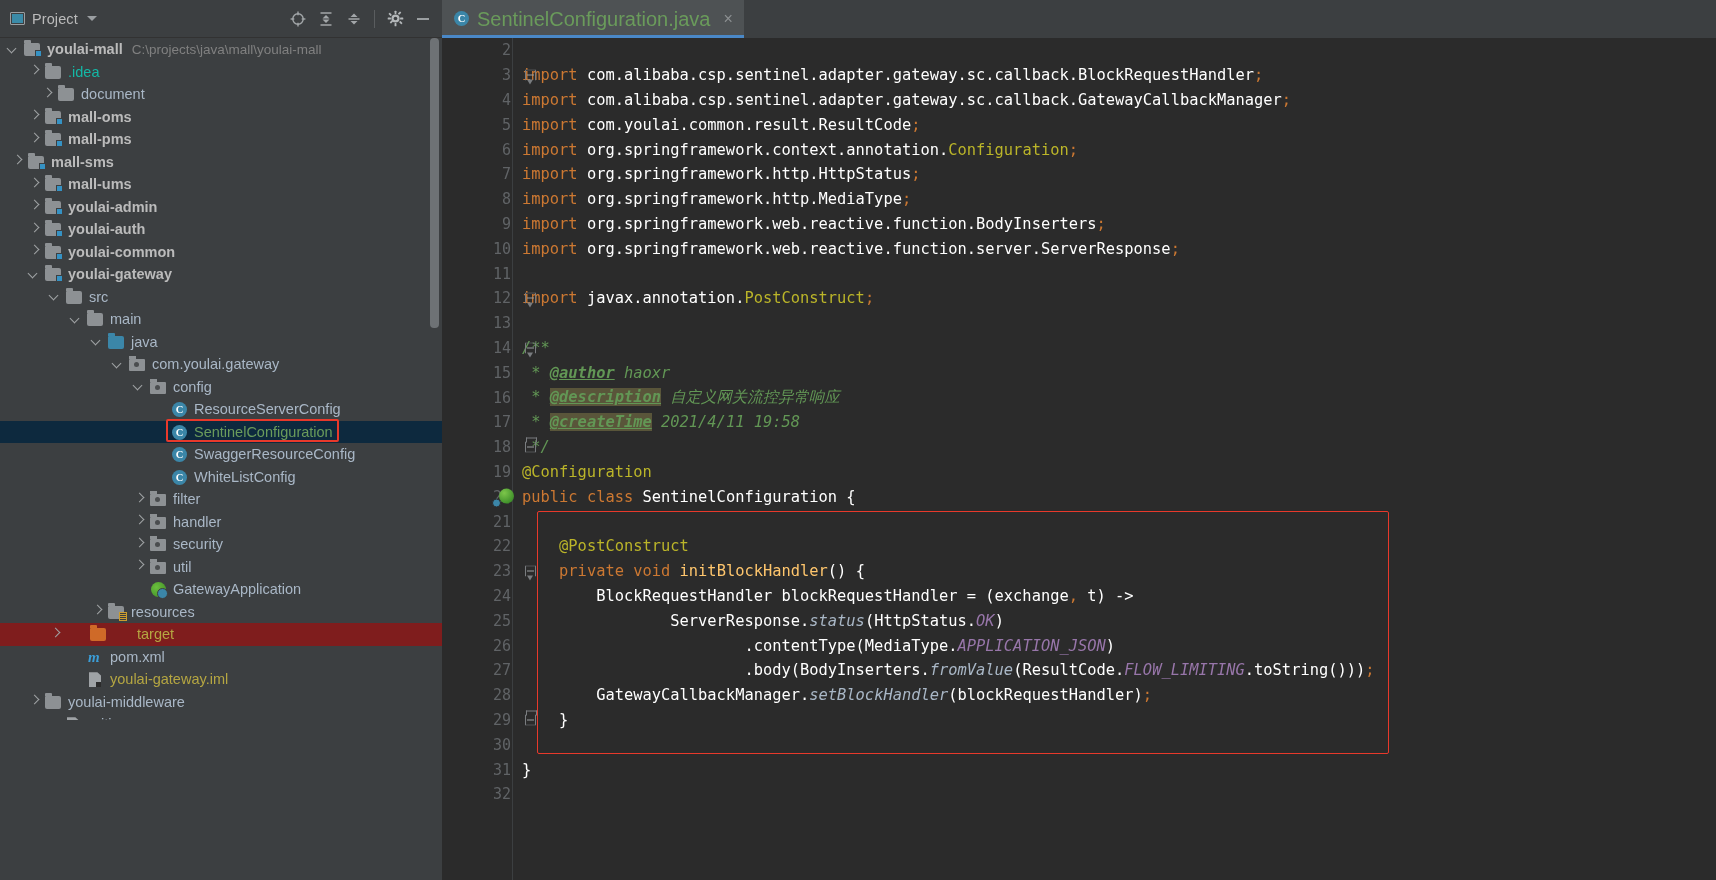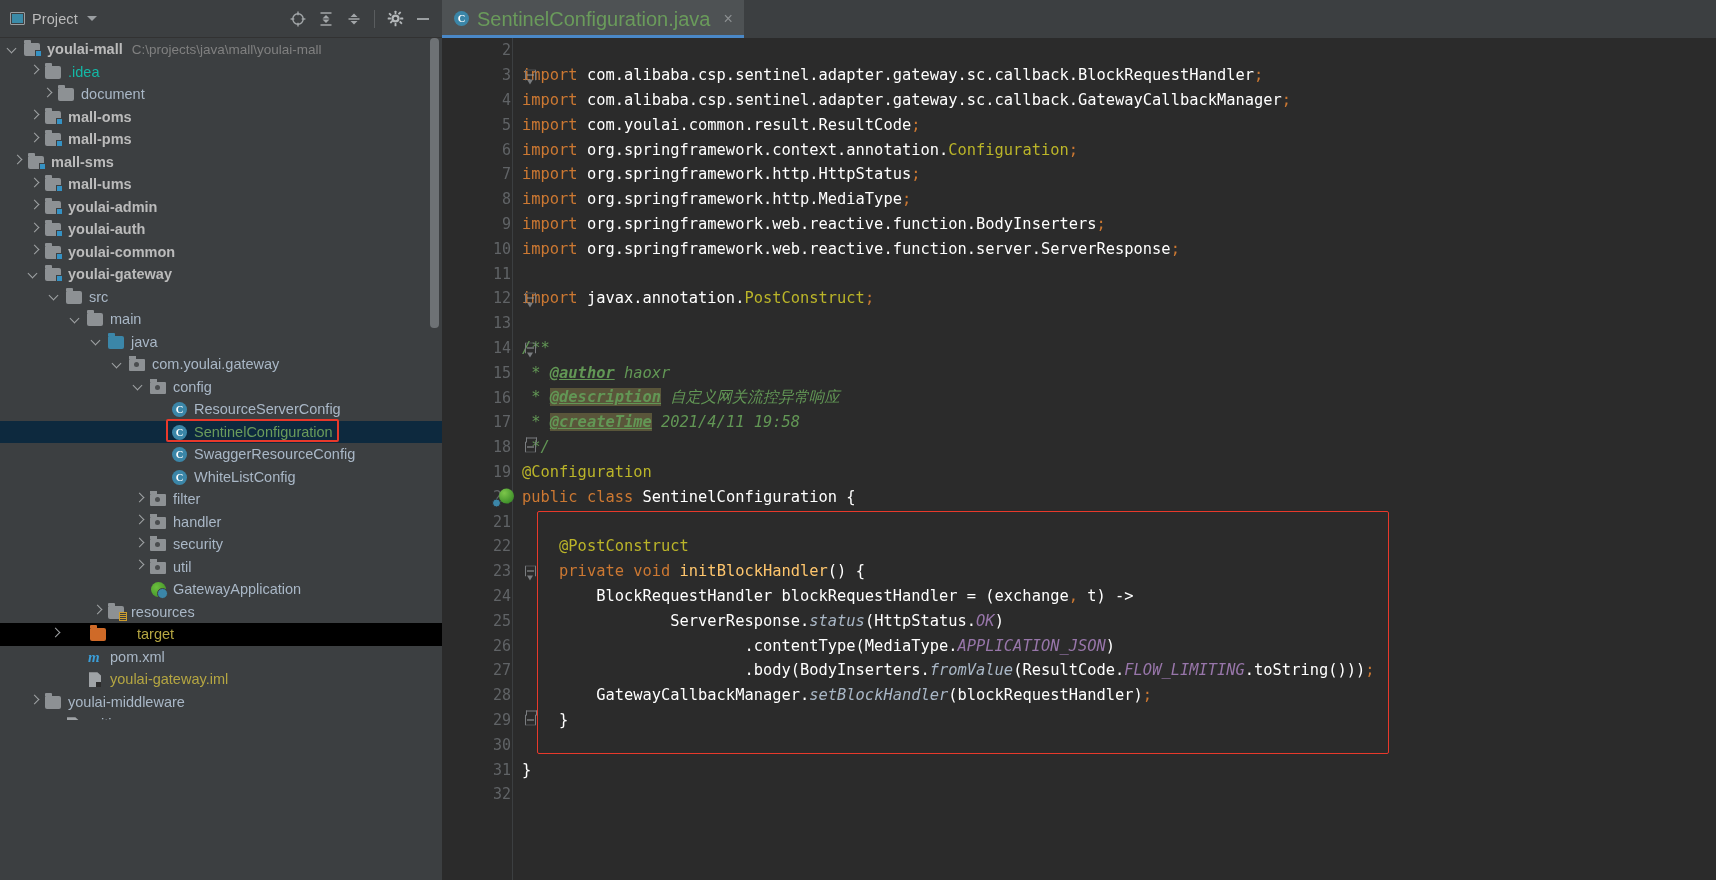--- a/index.html
+++ b/index.html
@@ -58,21 +58,21 @@
   }
   #tree {
     position: relative;
   }
   .row {
     height: 22.5px; display: flex; align-items: center;
     white-space: nowrap; cursor: pointer; position: relative;
     font-size: 14.5px; color: #a9b7c6;
   }
   .row.selected { background: #0d293e; }
-  .row.excluded-hl { background: #000000; gap: 24px; }
+  .row.excluded-hl { background: #7f1d1d; gap: 24px; }
   .arrow {
     width: 11px; height: 11px; flex: 0 0 11px; position: relative; margin-right: 5px;
   }
   .arrow.closed:after {
     content: ""; position: absolute; left: 2px; top: 0px;
     width: 6px; height: 6px; border-right: 1.7px solid #a0a3a5;
     border-top: 1.7px solid #a0a3a5; transform: rotate(45deg);
   }
   .arrow.open:after {
     content: ""; position: absolute; left: 0px; top: 1px;

